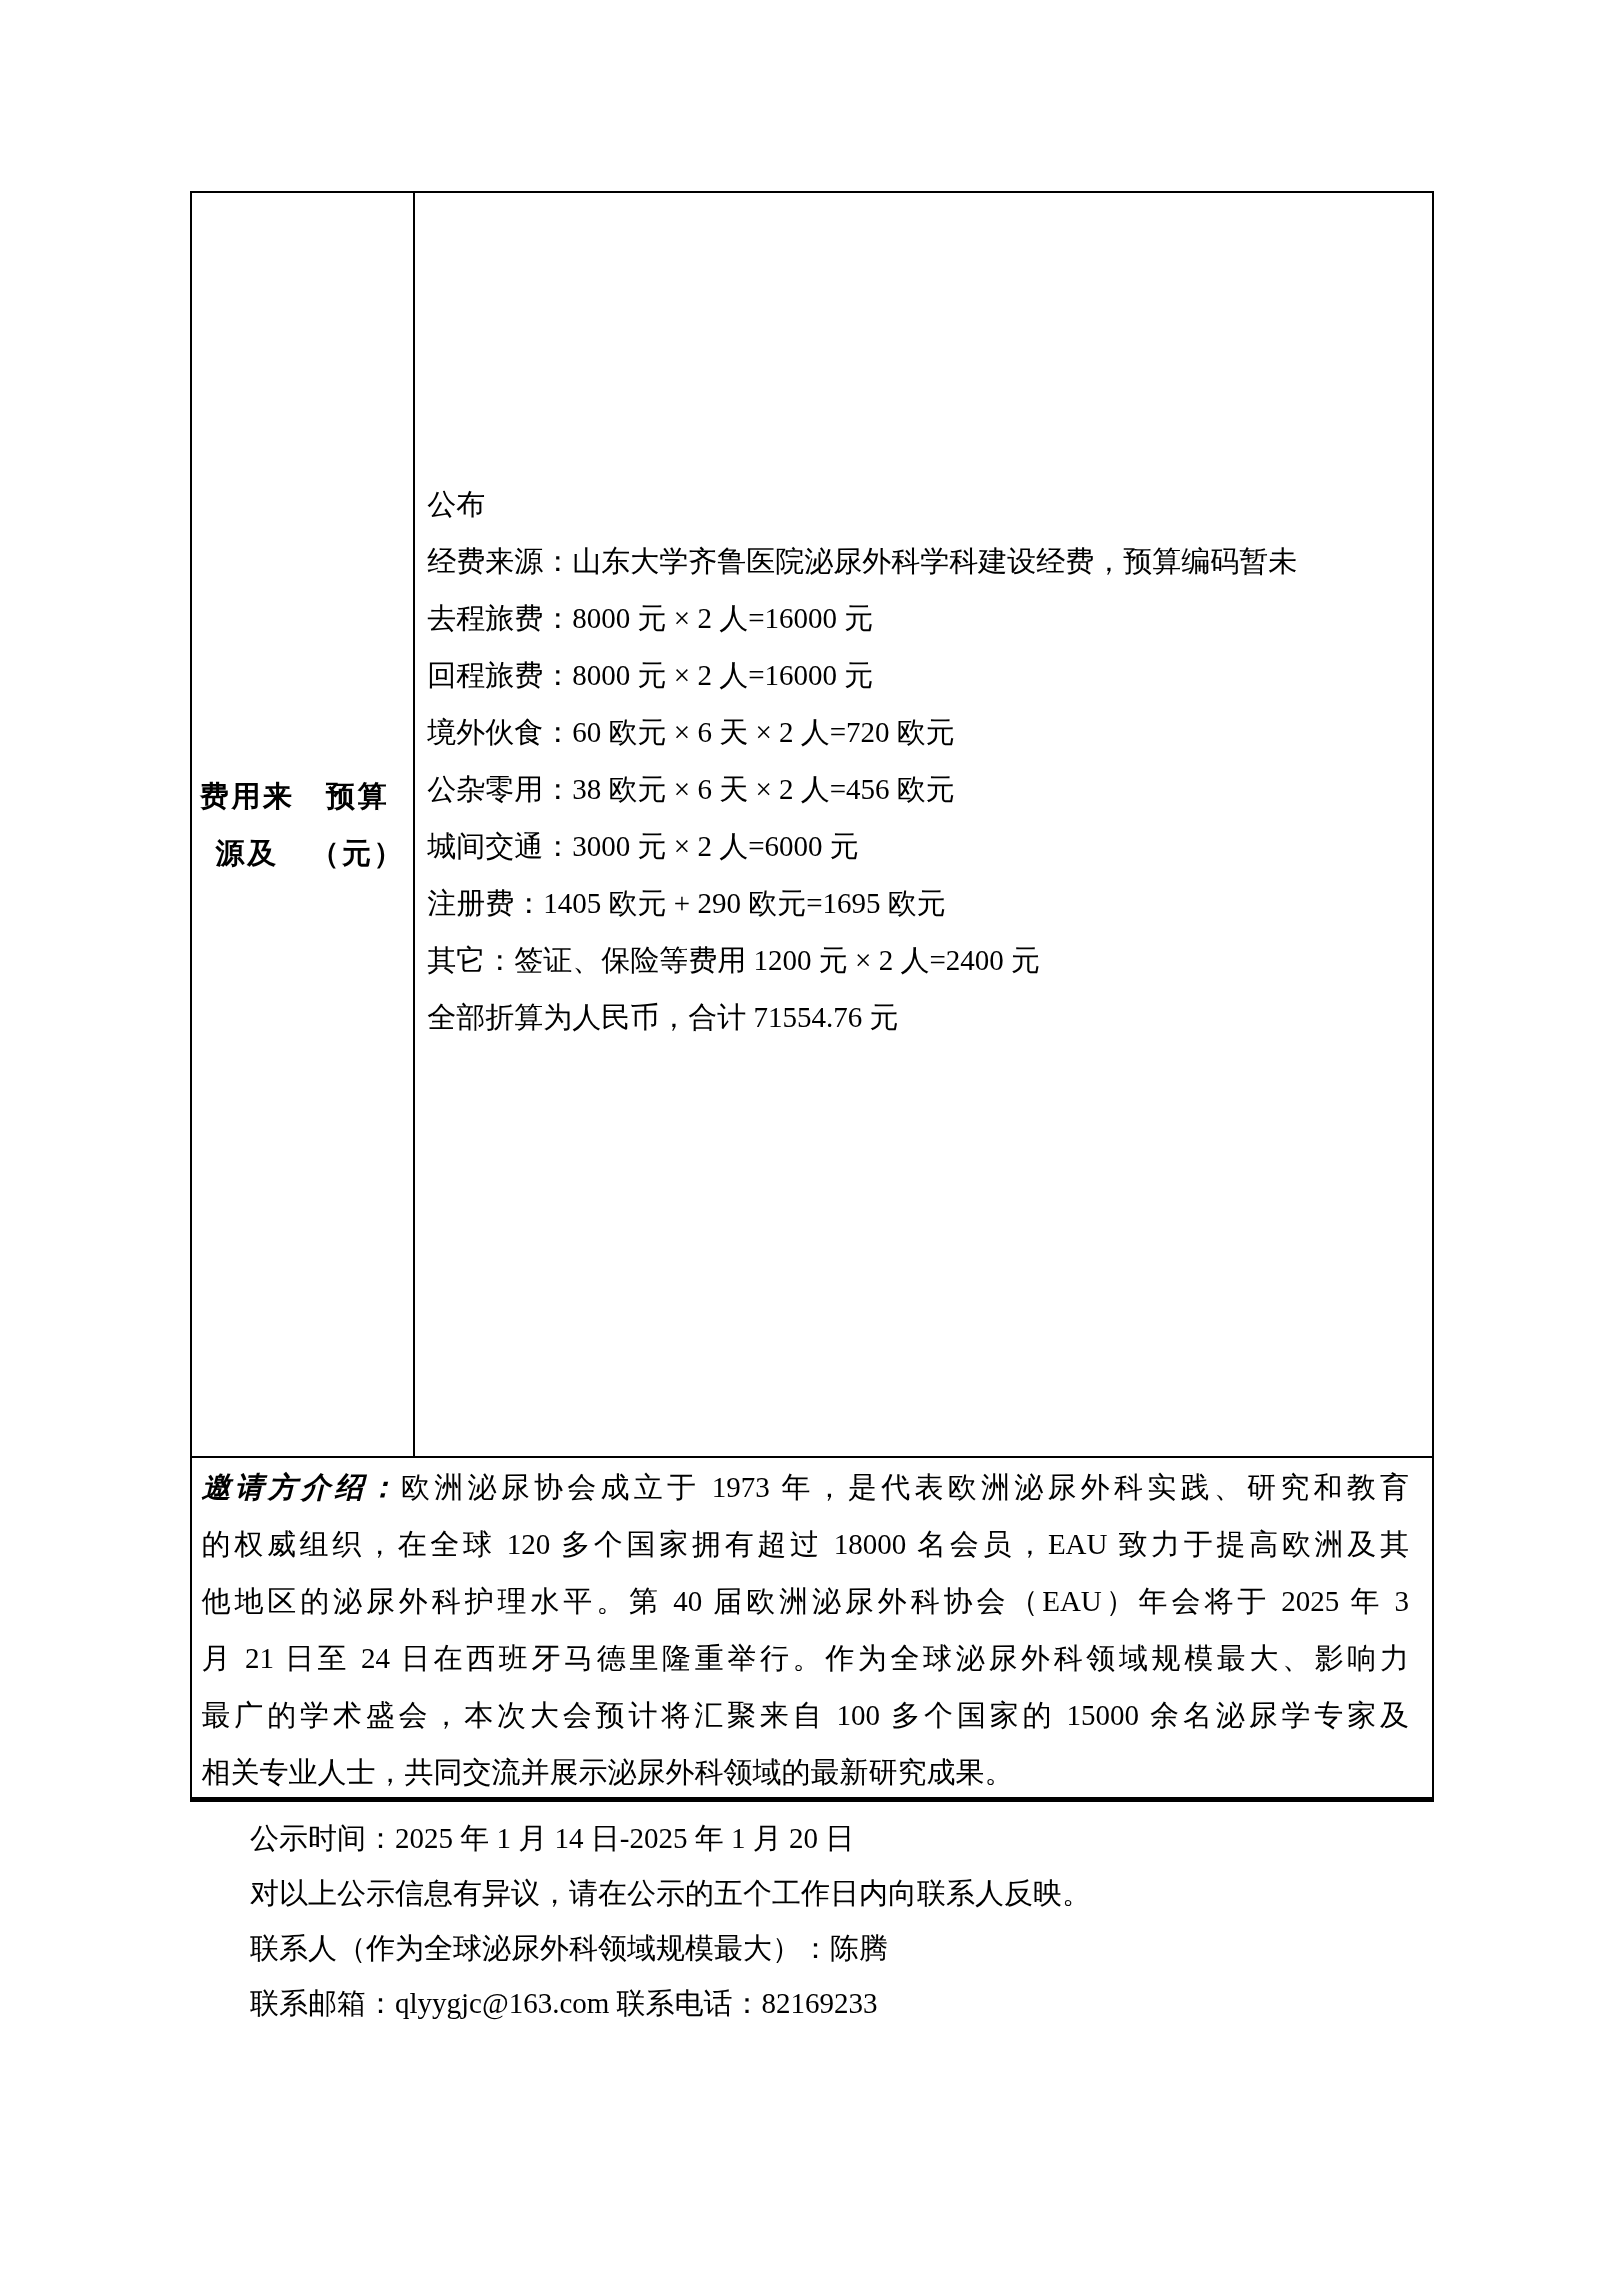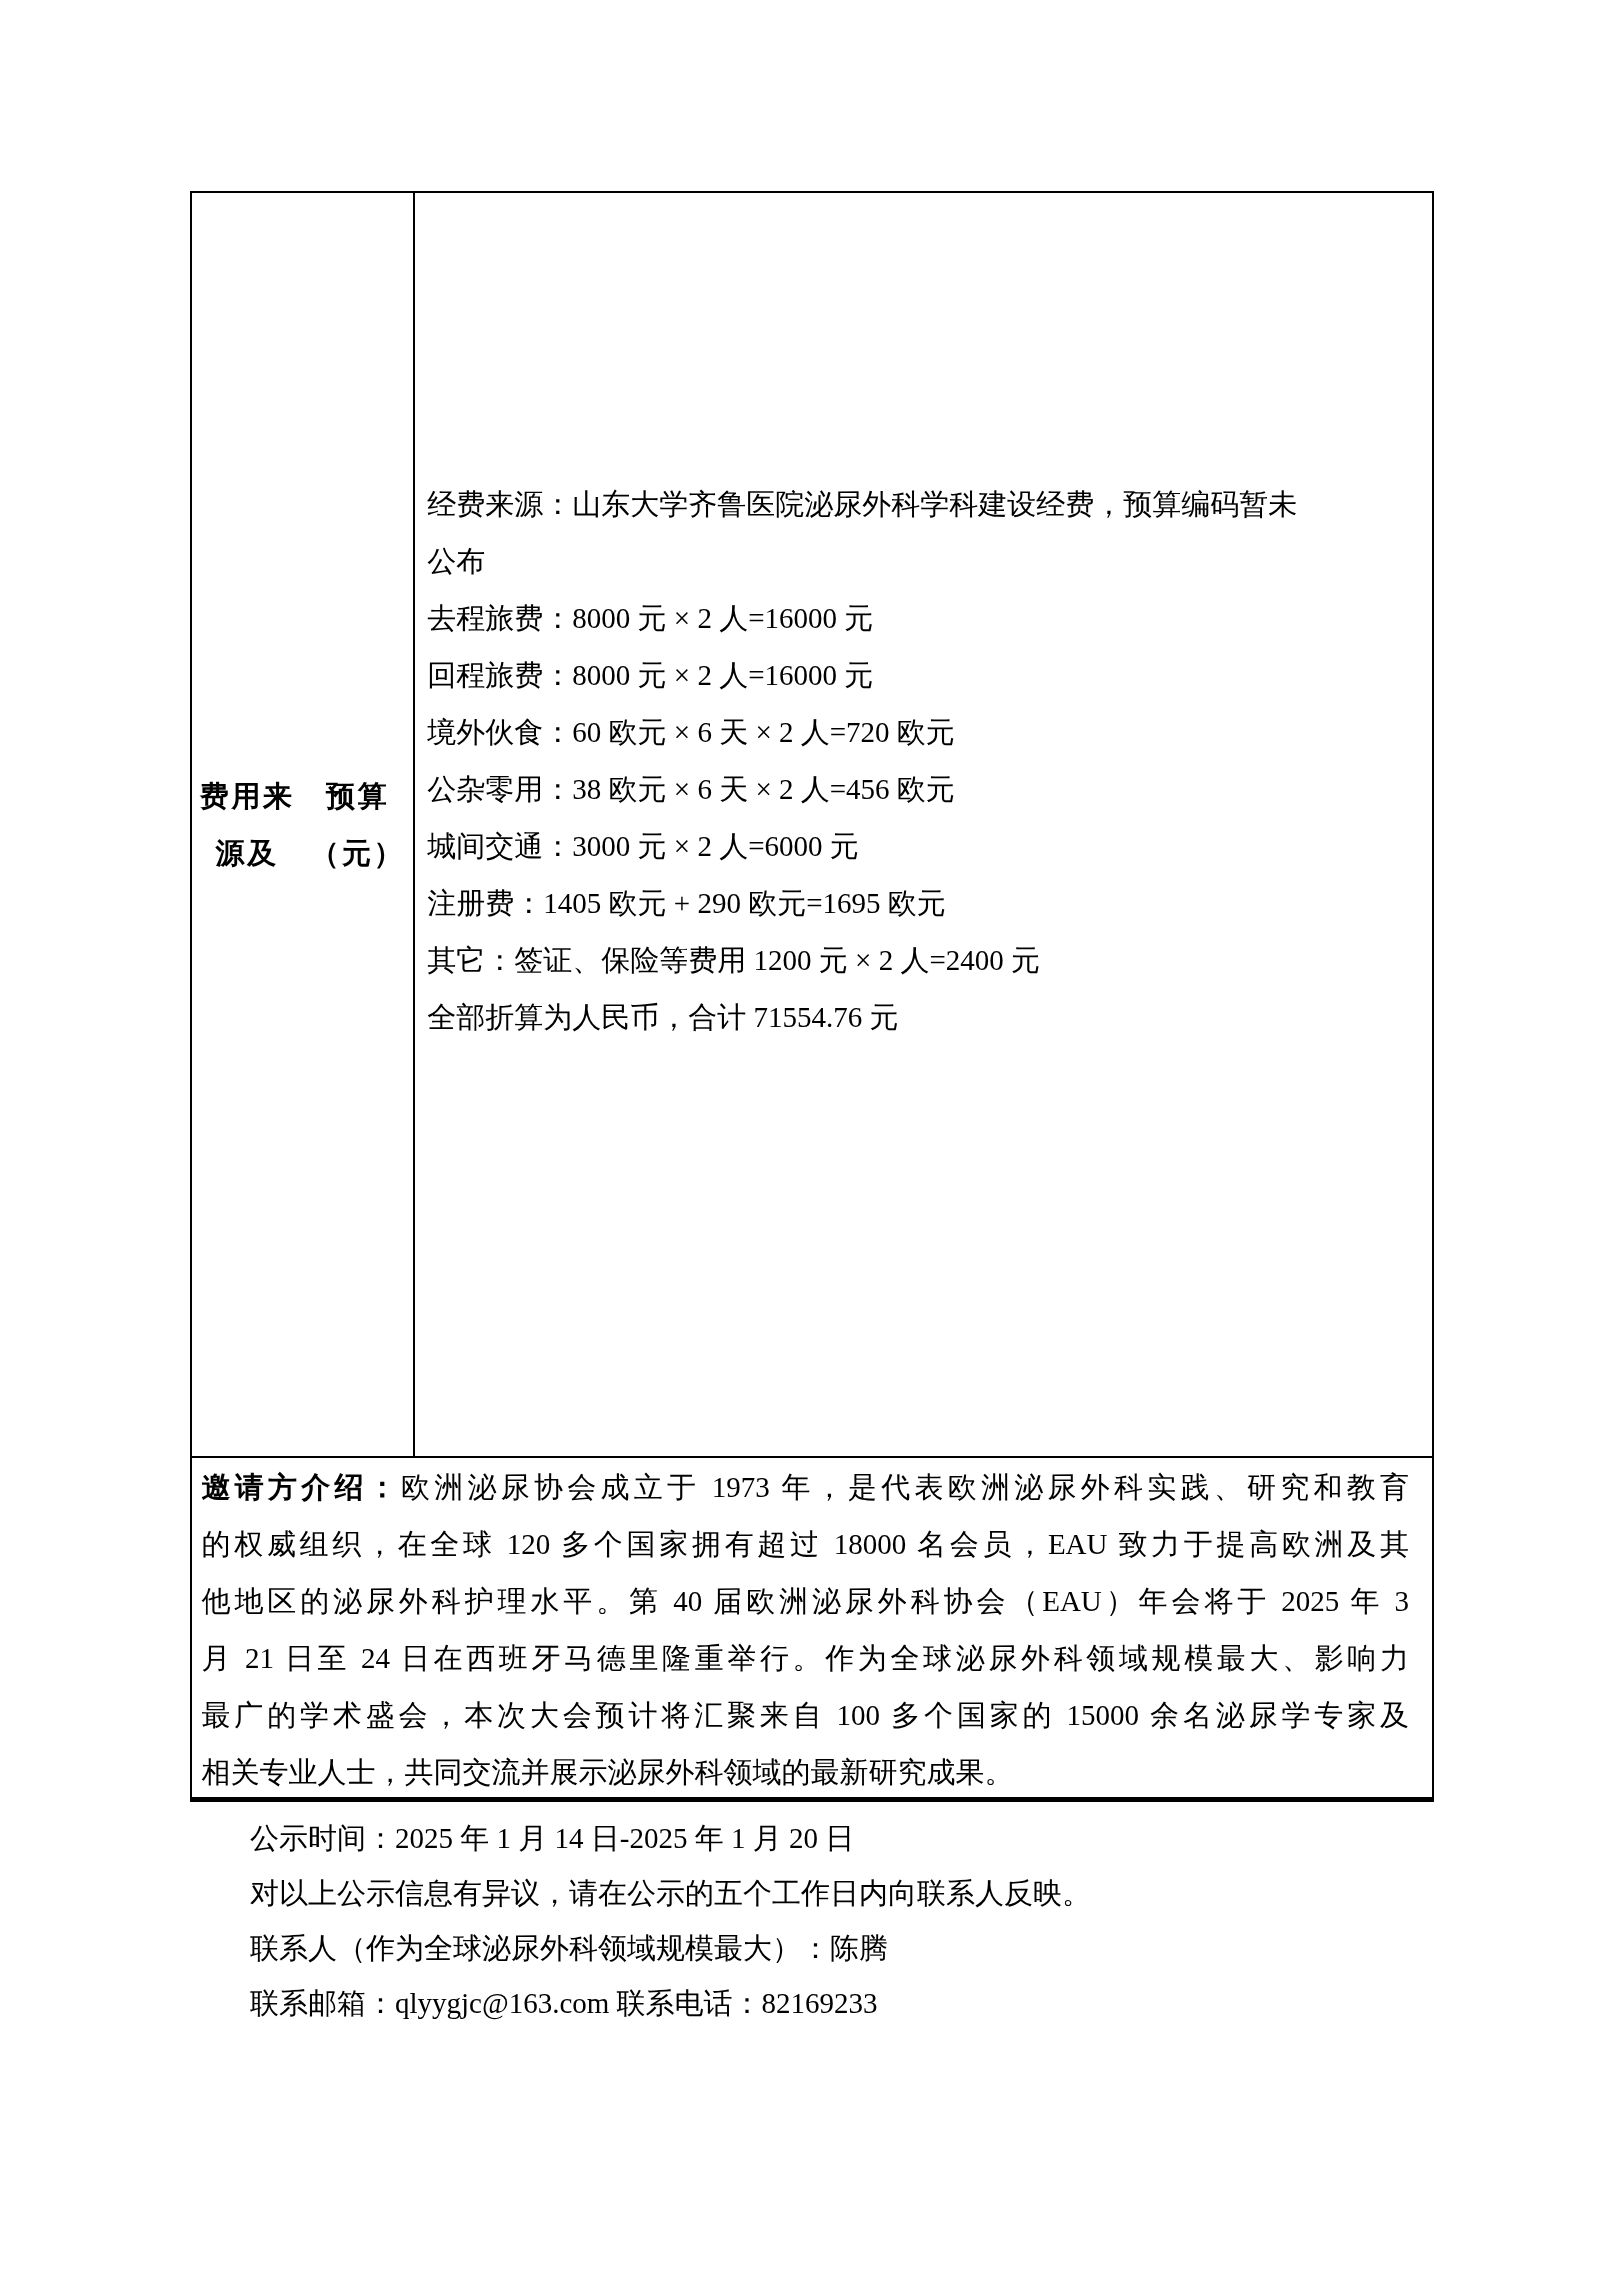--- a/index.html
+++ b/index.html
@@ -53,21 +53,21 @@
     line-height: 57px;
     overflow: hidden;
   }
   .intro-line { white-space: pre; }
   .intro-line.stretch {
     white-space: normal;
     text-align: justify;
     text-align-last: justify;
     text-justify: inter-character;
   }
-  .bold { font-weight: bold; }
+  .bold { font-weight: bold; font-style: italic; }
   .footer-notes {
     position: absolute;
     left: 250px;
     top: 1811px;
     font-size: 29px;
     line-height: 55px;
   }
   .footer-line { white-space: pre; }
 </style>
 </head>
@@ -76,22 +76,22 @@
 <div class="page">
 
   <div class="doc-table">
 
     <div class="row1">
       <div class="label-cell">
         <div class="label-line">费用来源及</div>
         <div class="label-line">预算（元）</div>
       </div>
       <div class="budget-cell">
+        <div class="budget-line">公布</div>
         <div class="budget-line">经费来源：山东大学齐鲁医院泌尿外科学科建设经费，预算编码暂未</div>
-        <div class="budget-line">公布</div>
         <div class="budget-line">去程旅费：8000 元 × 2 人=16000 元</div>
         <div class="budget-line">回程旅费：8000 元 × 2 人=16000 元</div>
         <div class="budget-line">境外伙食：60 欧元 × 6 天 × 2 人=720 欧元</div>
         <div class="budget-line">公杂零用：38 欧元 × 6 天 × 2 人=456 欧元</div>
         <div class="budget-line">城间交通：3000 元 × 2 人=6000 元</div>
         <div class="budget-line">注册费：1405 欧元 + 290 欧元=1695 欧元</div>
         <div class="budget-line">其它：签证、保险等费用 1200 元 × 2 人=2400 元</div>
         <div class="budget-line">全部折算为人民币，合计 71554.76 元</div>
       </div>
     </div>

